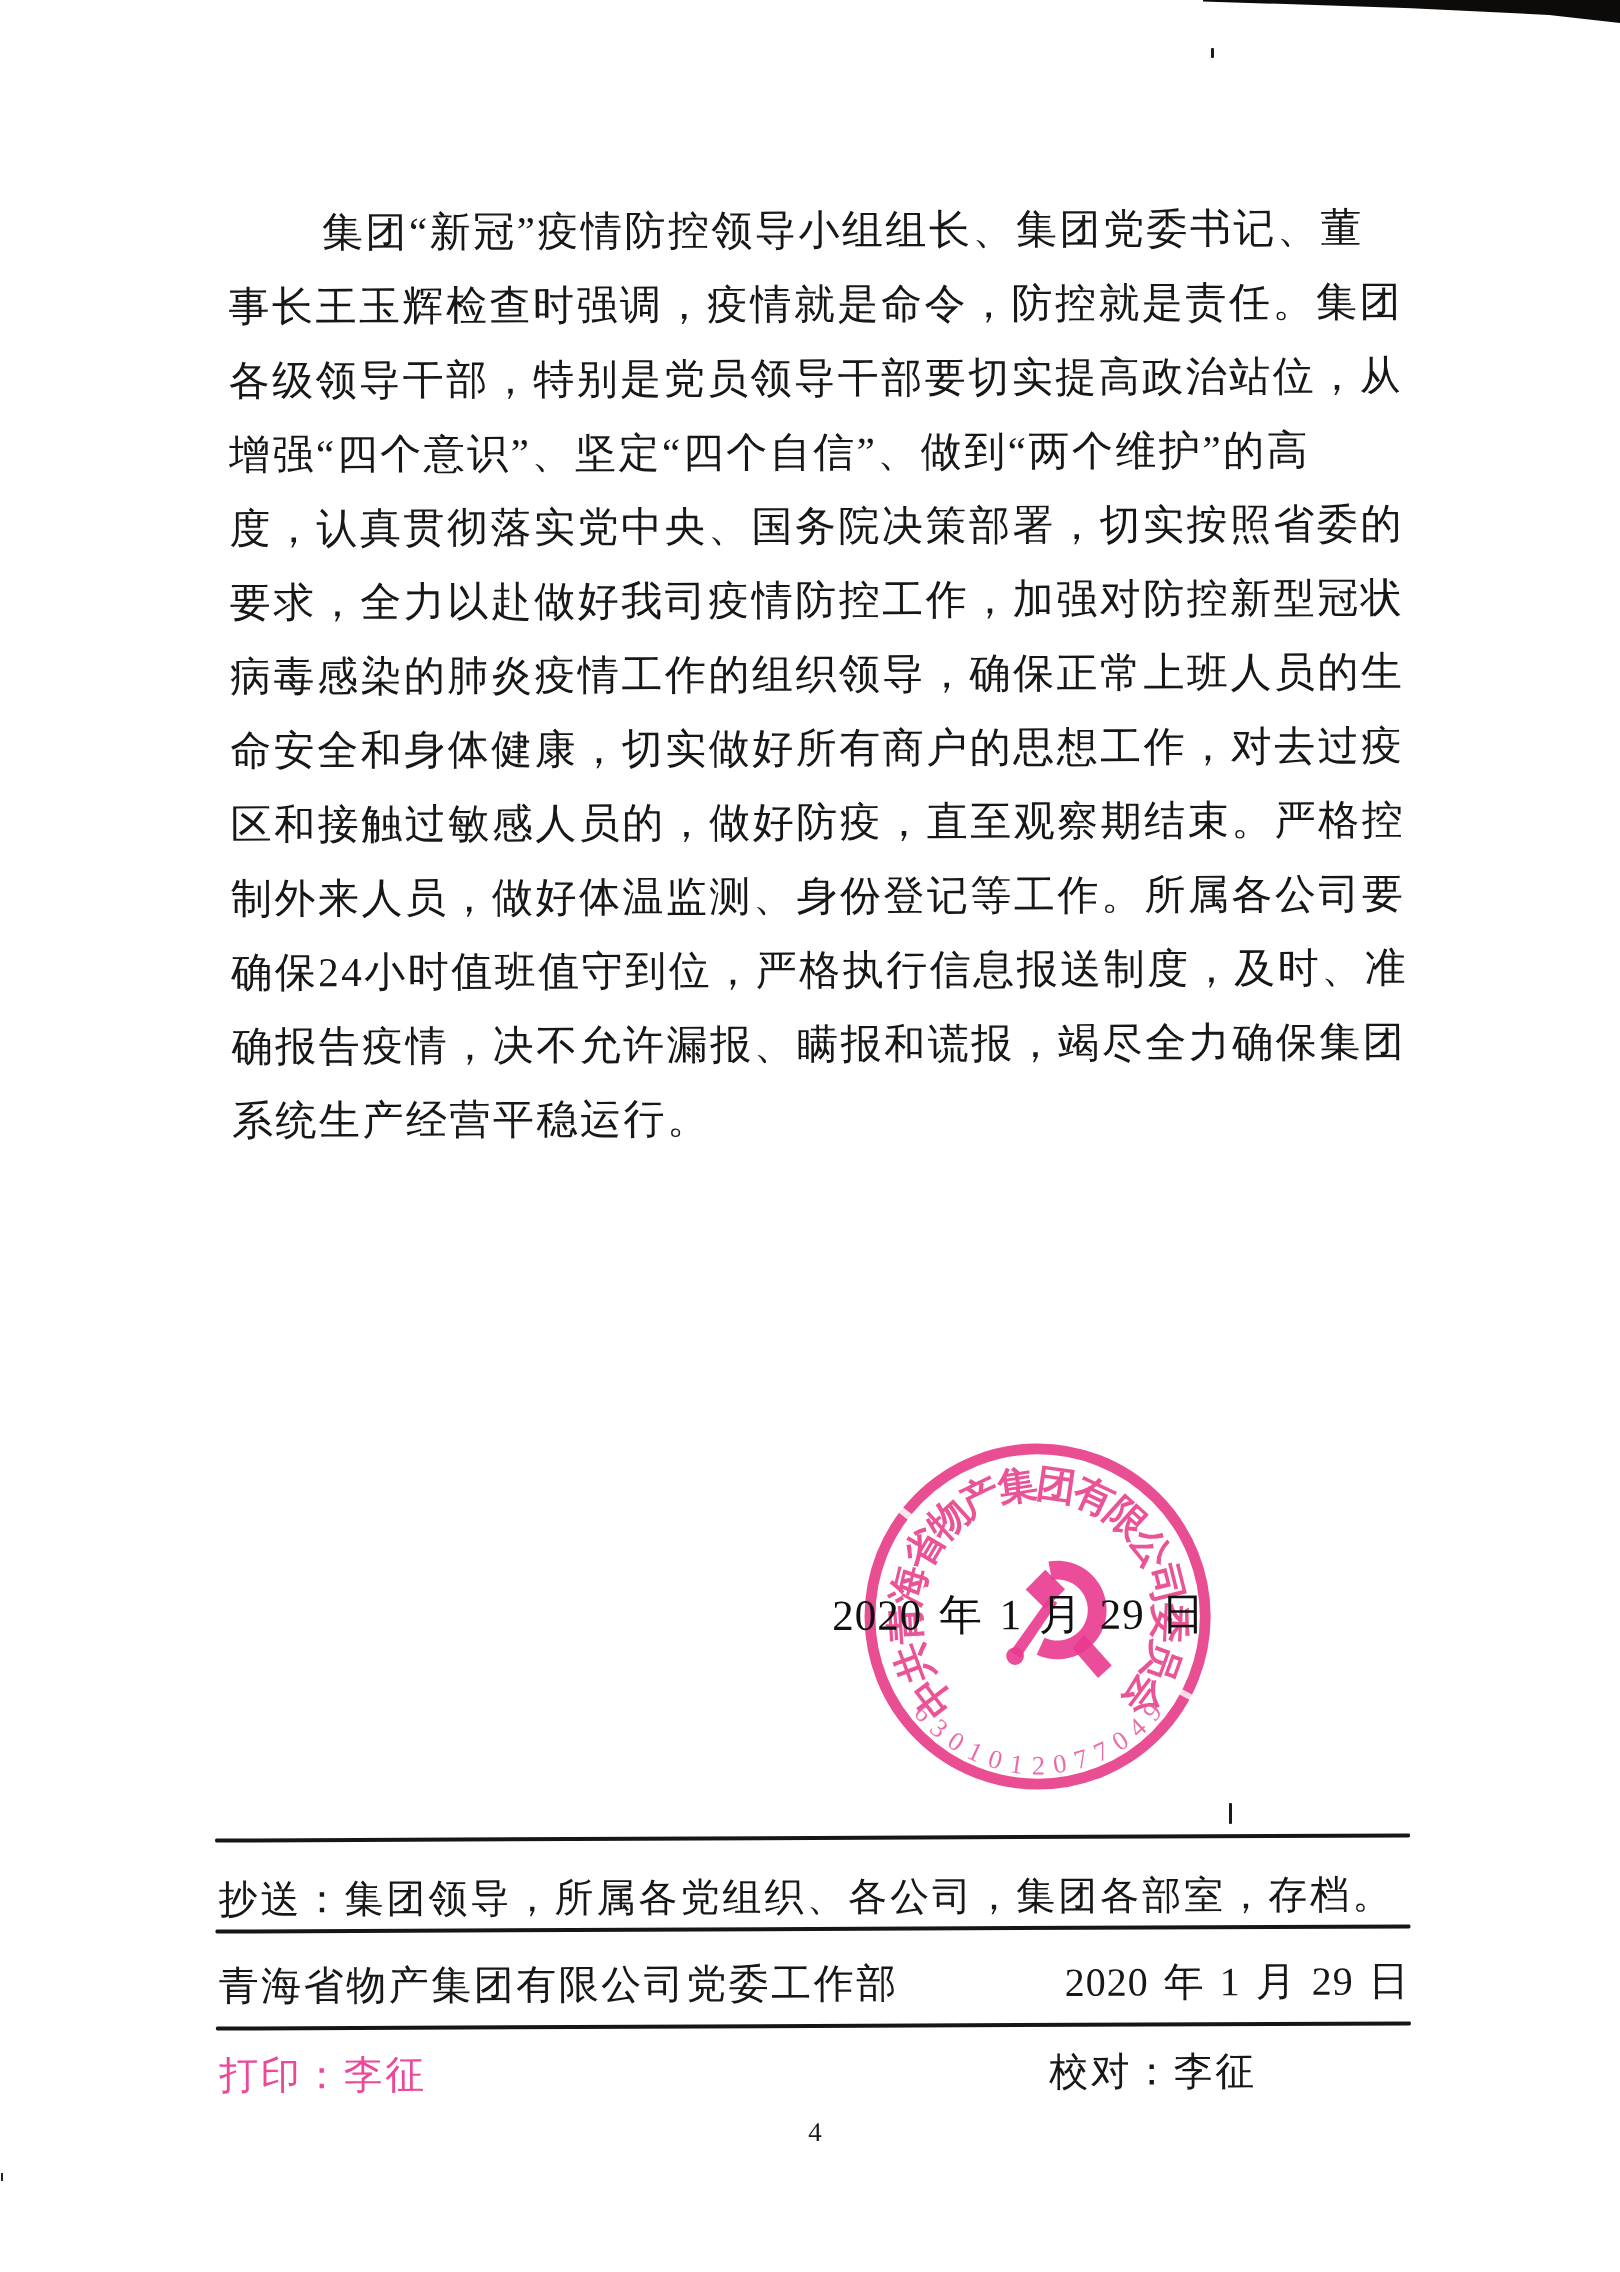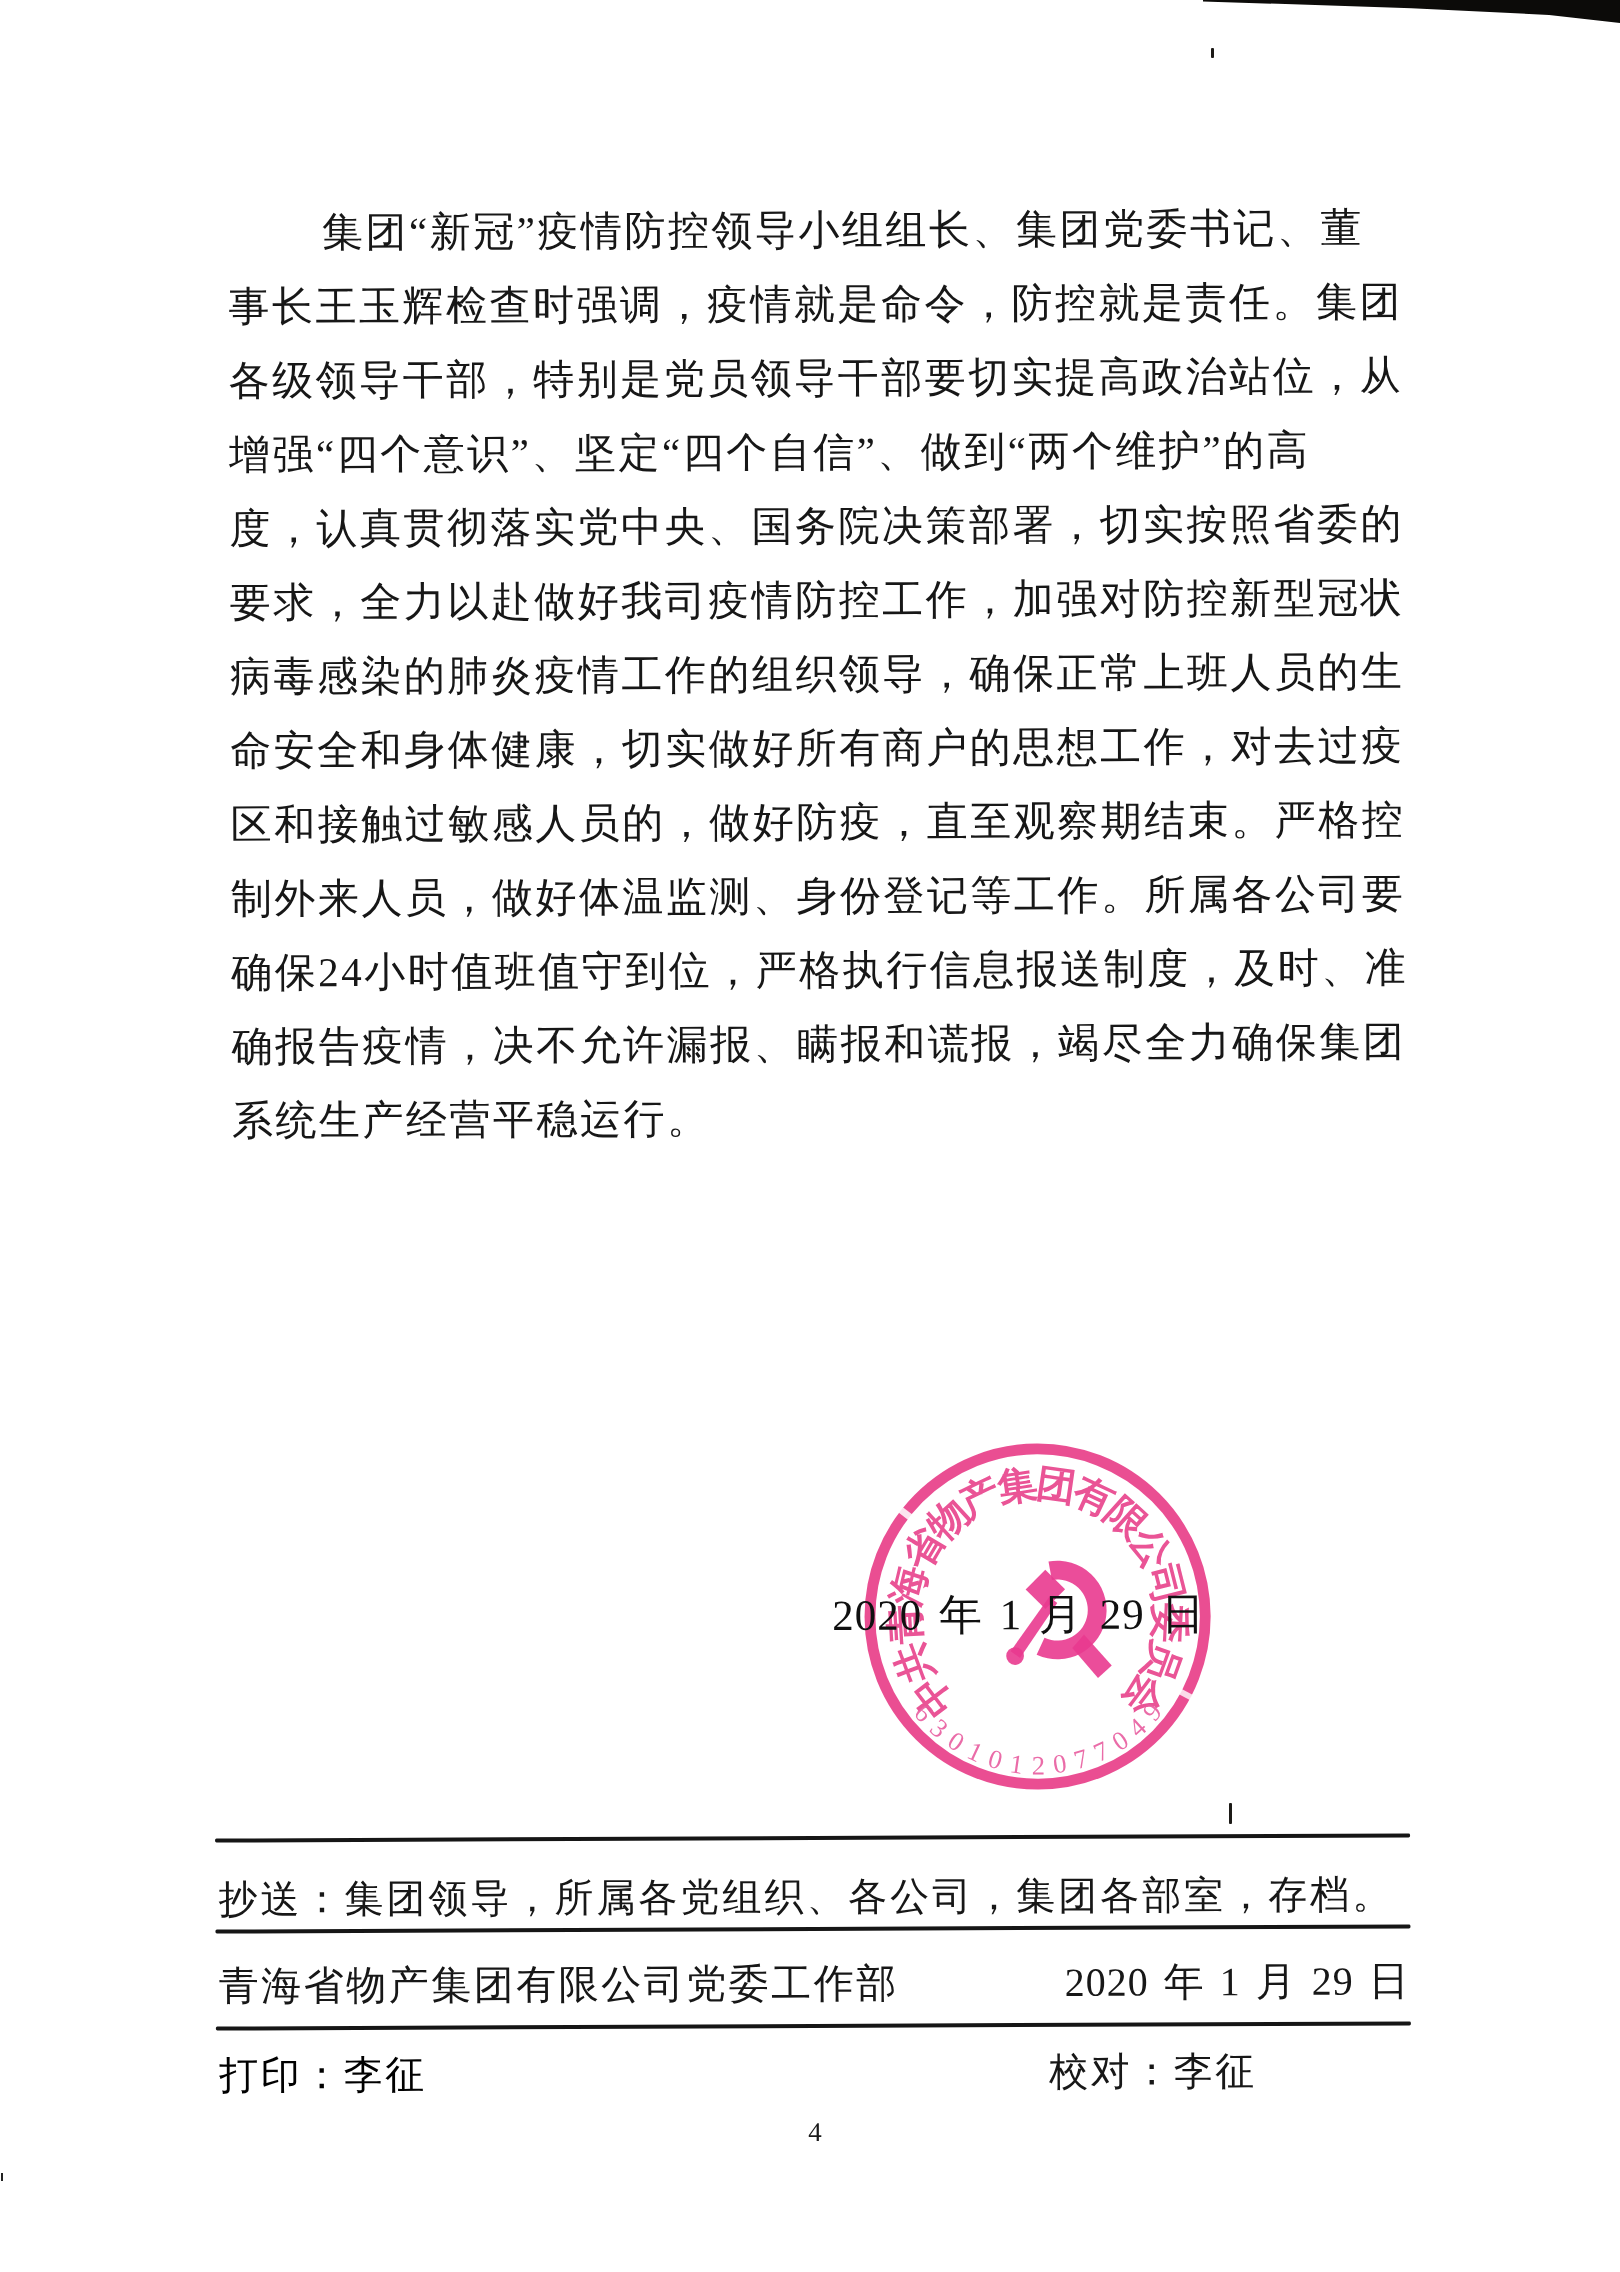--- a/index.html
+++ b/index.html
@@ -77,21 +77,21 @@
     position:absolute;left:0;
     font-size:40px;letter-spacing:2.5px;white-space:nowrap;color:#171717;
   }
   .issue-date{
     position:absolute;right:0;
     font-size:40px;letter-spacing:1px;word-spacing:4px;white-space:nowrap;color:#171717;
   }
   .print-row{position:absolute;left:3px;top:210px;width:1191px;height:54px;}
   .print-credit{
     position:absolute;left:0;
-    font-size:39px;letter-spacing:2.5px;white-space:nowrap;color:#000000;
+    font-size:39px;letter-spacing:2.5px;white-space:nowrap;color:#ec4899;
   }
   .proof-credit{
     position:absolute;left:830px;
     font-size:39px;letter-spacing:2.5px;white-space:nowrap;color:#171717;font-family:Liberation Mono, monospace;
   }
   .page-number{
     position:absolute;left:0;top:2117px;width:1621px;
     text-align:center;
     font-size:27px;color:#1a1a1a;
   }

